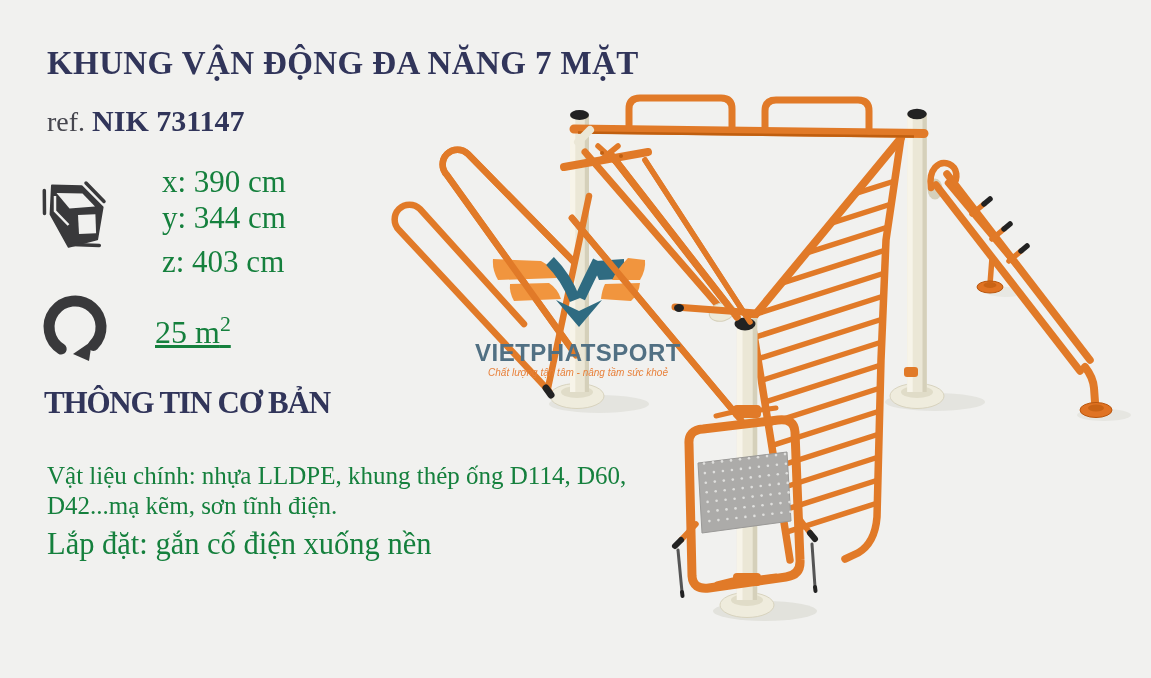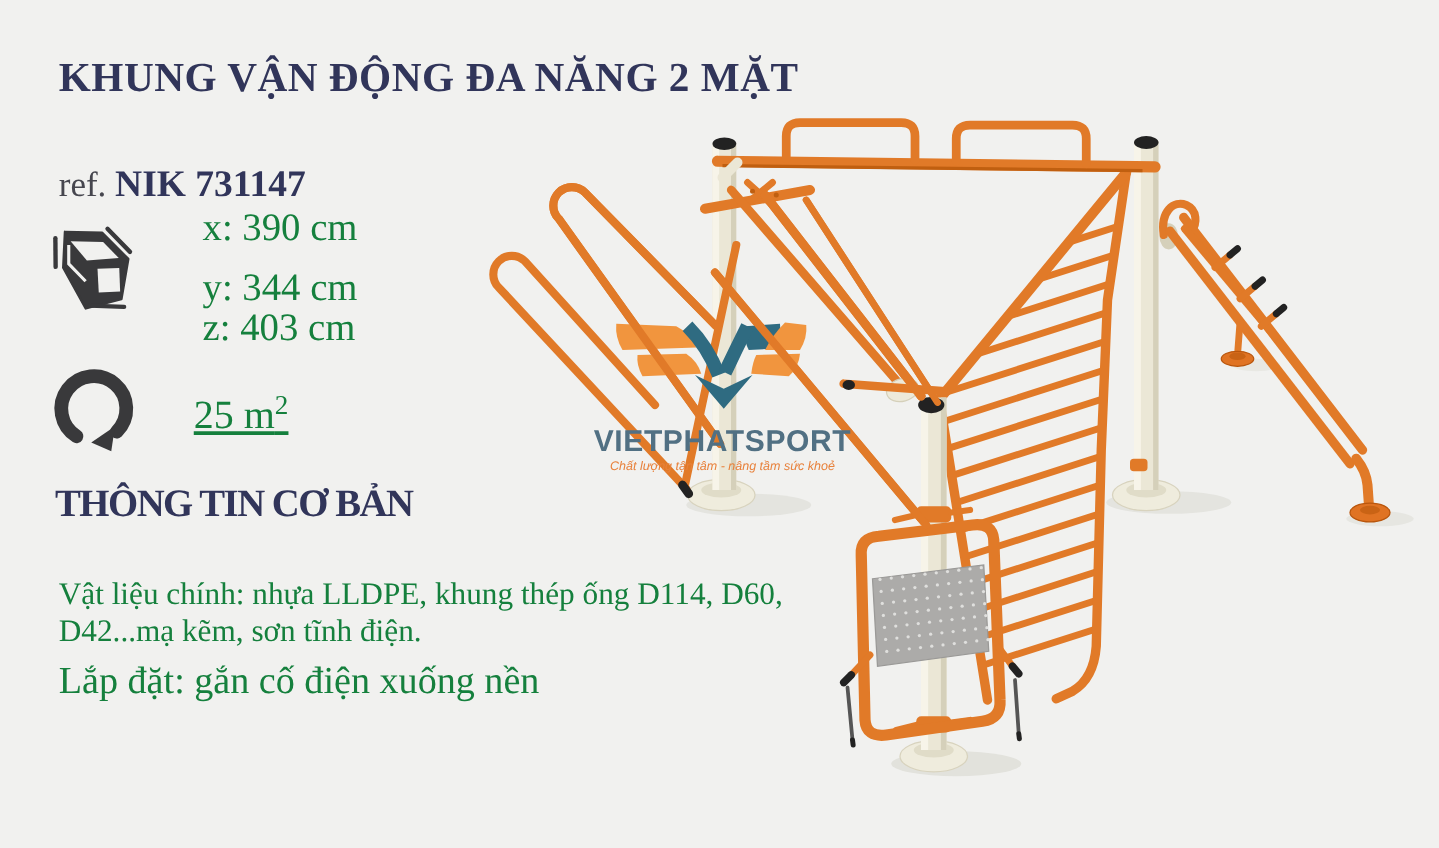--- a/index.html
+++ b/index.html
@@ -184,24 +184,24 @@
 <path d="M 550,261 Q 566,277 575,300" fill="none" stroke="#2F6B81" stroke-width="11"></path>
 <path d="M 598,261 Q 589,279 580,298" fill="none" stroke="#2F6B81" stroke-width="11"></path>
 <polygon points="556,300 579,327 602,300 579,311" fill="#2F6B81"></polygon>
 <line x1="612.0" y1="156.0" x2="737.0" y2="317.0" stroke="#E17A28" stroke-width="7" stroke-linecap="round"></line>
 <line x1="645.0" y1="160.0" x2="750.0" y2="322.0" stroke="#E17A28" stroke-width="5.5" stroke-linecap="round"></line>
 <line x1="572.0" y1="218.0" x2="741.0" y2="420.0" stroke="#E17A28" stroke-width="6.5" stroke-linecap="round"></line>
 <path d="M 573,261 L 468,154 A 13 13 0 0 0 447,175 L 576,355" fill="none" stroke="#E17A28" stroke-width="6.5" stroke-linecap="round"></path>
 <text x="578" y="361" text-anchor="middle" font-family="Liberation Sans" font-weight="bold" font-size="24" letter-spacing="0.5" fill="#517083">VIETPHATSPORT</text>
 <text x="578" y="376" text-anchor="middle" font-family="Liberation Sans" font-style="italic" font-size="10" fill="#E8813B">Chất lượng tận tâm - nâng tầm sức khoẻ</text>
 </svg>
-<div class="t navy" style="left:47px;top:45px;font-size:33px;font-weight:bold;letter-spacing:0.4px;">KHUNG VẬN ĐỘNG ĐA NĂNG 2 MẶT</div>
-<div class="t" style="left:47px;top:104px;font-size:28px;color:#46464E;margin-top:27px;">ref. <span class="navy" style="font-weight:bold;font-size:30px;">NIK 731147</span></div>
+<div class="t navy" style="left:47px;top:45px;font-size:33px;font-weight:bold;letter-spacing:0.4px;">KHUNG VẬN ĐỘNG ĐA NĂNG 7 MẶT</div>
+<div class="t" style="left:47px;top:104px;font-size:28px;color:#46464E;">ref. <span class="navy" style="font-weight:bold;font-size:30px;">NIK 731147</span></div>
 <div class="t gray" style="left:162px;top:164px;font-size:31px;">x: 390 cm</div>
-<div class="t gray" style="left:162px;top:212px;font-size:31px;text-align:center;">y: 344 cm</div>
+<div class="t gray" style="left:162px;top:200px;font-size:31px;text-align:center;">y: 344 cm</div>
 <div class="t gray" style="left:162px;top:244px;font-size:31px;">z: 403 cm</div>
 <div class="t gray" style="left:155px;top:312px;font-size:32px;text-decoration:underline;">25 m<sup>2</sup></div>
 <div class="t navy" style="left:44px;top:385px;font-size:31px;font-weight:bold;letter-spacing:-1.2px;font-family:Liberation Serif, serif;">THÔNG TIN CƠ BẢN</div>
 <div class="t gray" style="left:47px;top:461px;font-size:25px;line-height:30px;white-space:normal;width:640px;">Vật liệu chính: nhựa LLDPE, khung thép ống D114, D60, D42...mạ kẽm, sơn tĩnh điện.</div>
 <div class="t gray" style="left:47px;top:527px;font-size:30.5px;">Lắp đặt: gắn cố điện xuống nền</div>
 <svg width="75" height="75" viewBox="0 0 75 75" style="position:absolute;left:40px;top:180px">
  <path d="M 12,5.5 L 41.6,6.2 L 62.6,27.2 L 57.1,59.3 L 28.6,66.7 L 10.6,34.2 Z" fill="#39393B" stroke="#39393B" stroke-width="2" stroke-linejoin="round"></path>
  <polygon points="16.5,13 42.5,13.5 55,26.4 29.5,28.4" fill="#F1F1EF"></polygon>
  <polygon points="38,35 55.4,34.3 56.1,53.2 39,54" fill="#F1F1EF"></polygon>
  <path d="M 15,16 L 15,31 L 28.5,45" fill="none" stroke="#F1F1EF" stroke-width="2.5"></path>

